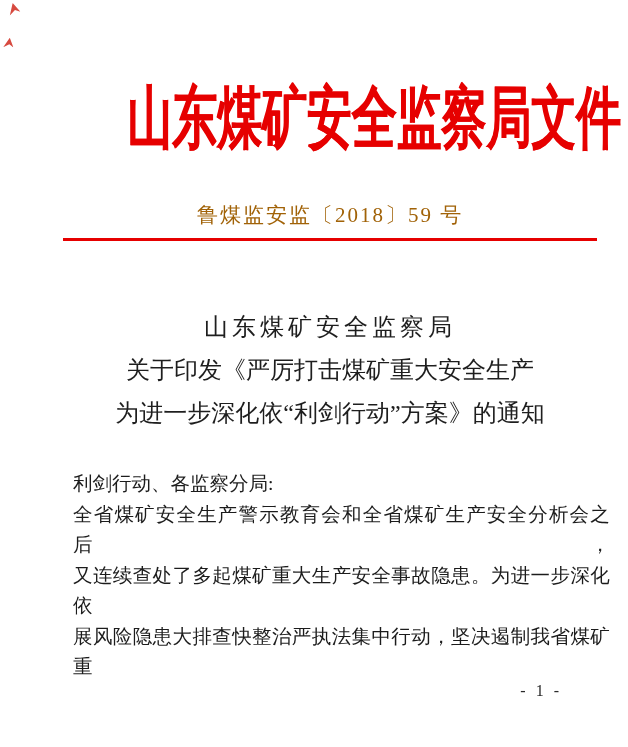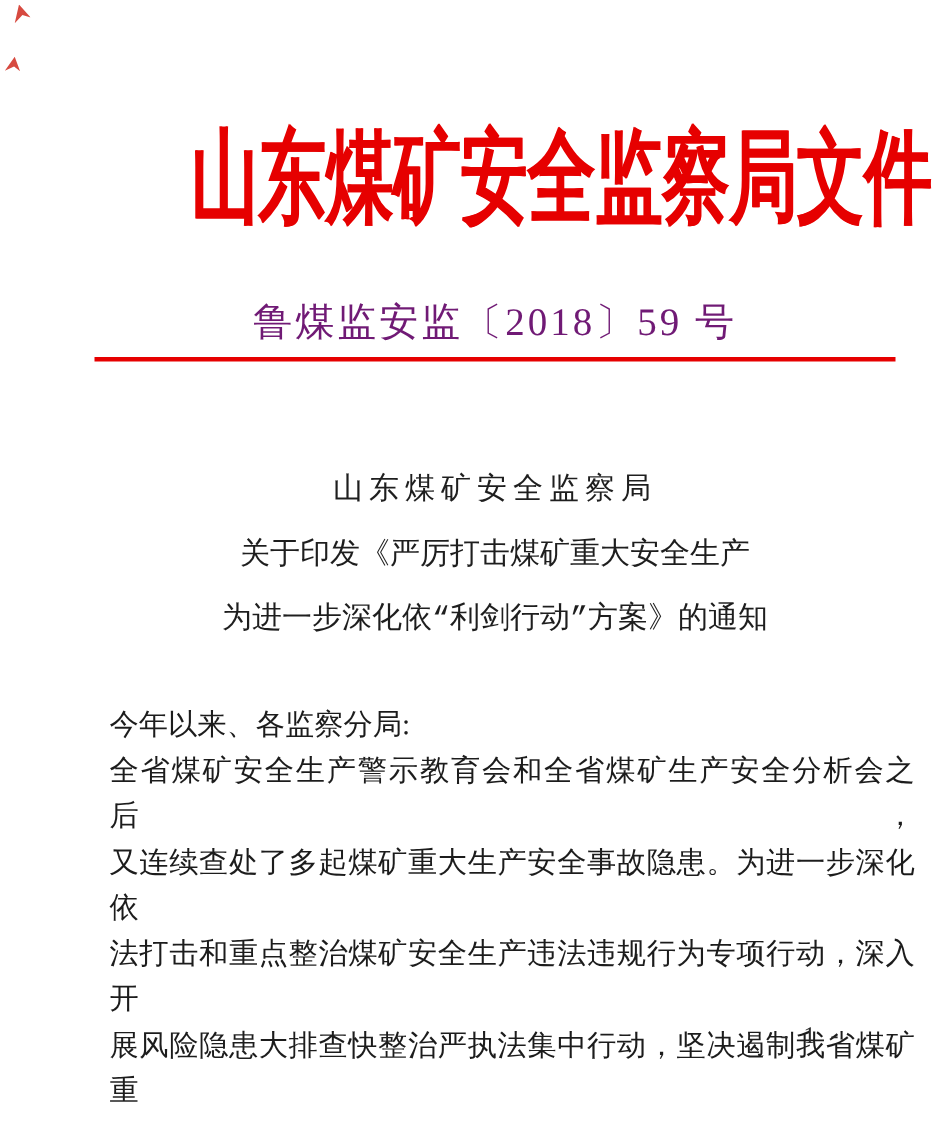--- a/index.html
+++ b/index.html
@@ -43,49 +43,48 @@
     transform-origin: 50% 50%;
     text-shadow: 1px 0 0 #e60000;
   }
 
   
   .doc-number {
     position: absolute;
     left: 63px; top: 202px;
     width: 534px;
     text-align: center;
-    font-size: 26px;
+    font-size: 21px;
     line-height: 26px;
     letter-spacing: 2px;
-    color: #701a75;
+    color: #a16207;
     white-space: nowrap;
   }
 
   
   .red-rule {
     position: absolute;
     left: 63px; top: 238px;
     width: 534px; height: 3px;
     background: #e60000;
   }
 
   
   .doc-title {
     position: absolute;
     left: 40px; top: 306px;
     width: 580px;
     text-align: center;
     color: #1e1e1e;
   }
   .title-line {
-    font-size: 20px;
+    font-size: 24px;
     line-height: 43px;
     font-weight: 500;
     white-space: nowrap;
-    font-family: Liberation Mono, monospace;
   }
   .title-line.spaced { letter-spacing: 4px; }
 
   
   .doc-body {
     position: absolute;
     left: 73px; top: 469px;
     width: 537px;
     font-size: 19.5px;
     color: #1c1c1c;
@@ -129,22 +128,21 @@
 
   <div class="red-rule"></div>
 
   <div class="doc-title">
     <div class="title-line spaced">山东煤矿安全监察局</div>
     <div class="title-line">关于印发《严厉打击煤矿重大安全生产</div>
     <div class="title-line">为进一步深化依“利剑行动”方案》的通知</div>
   </div>
 
   <div class="doc-body">
-    <div class="body-line">今年以来、各监察分局:</div>
+    <div class="body-line">利剑行动、各监察分局:</div>
     <div class="body-line justified">全省煤矿安全生产警示教育会和全省煤矿生产安全分析会之后，</div>
     <div class="body-line justified">又连续查处了多起煤矿重大生产安全事故隐患。为进一步深化依</div>
-    <div class="body-line justified">法打击和重点整治煤矿安全生产违法违规行为专项行动，深入开</div>
     <div class="body-line justified">展风险隐患大排查快整治严执法集中行动，坚决遏制我省煤矿重</div>
   </div>
 
   <div class="page-number">- 1 -</div>
 
 </div>
 
 </body></html>

